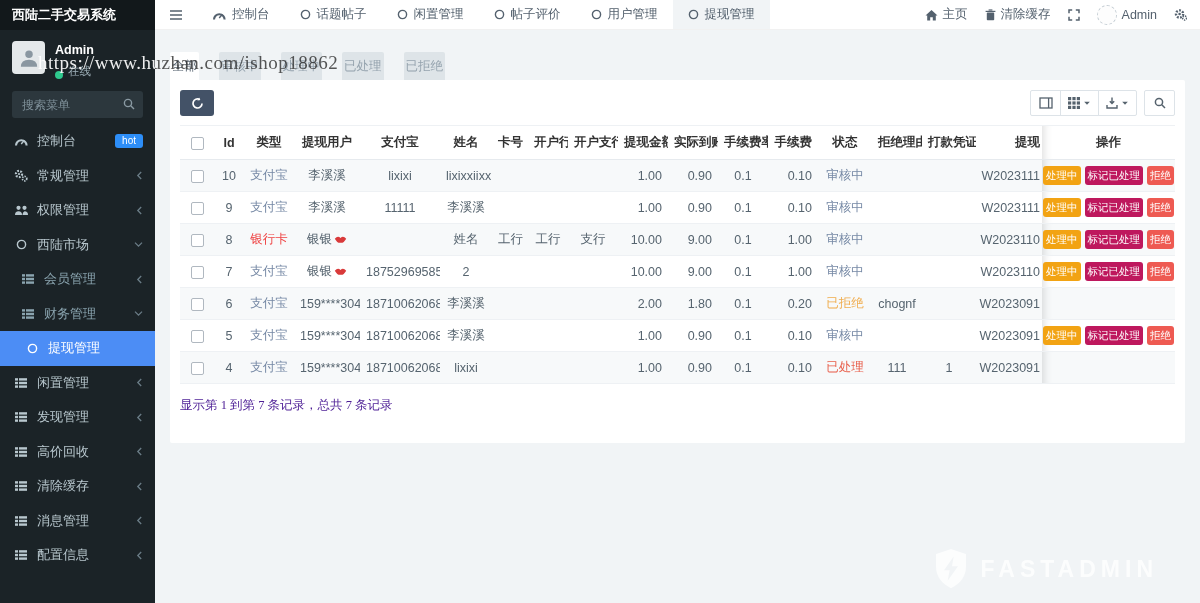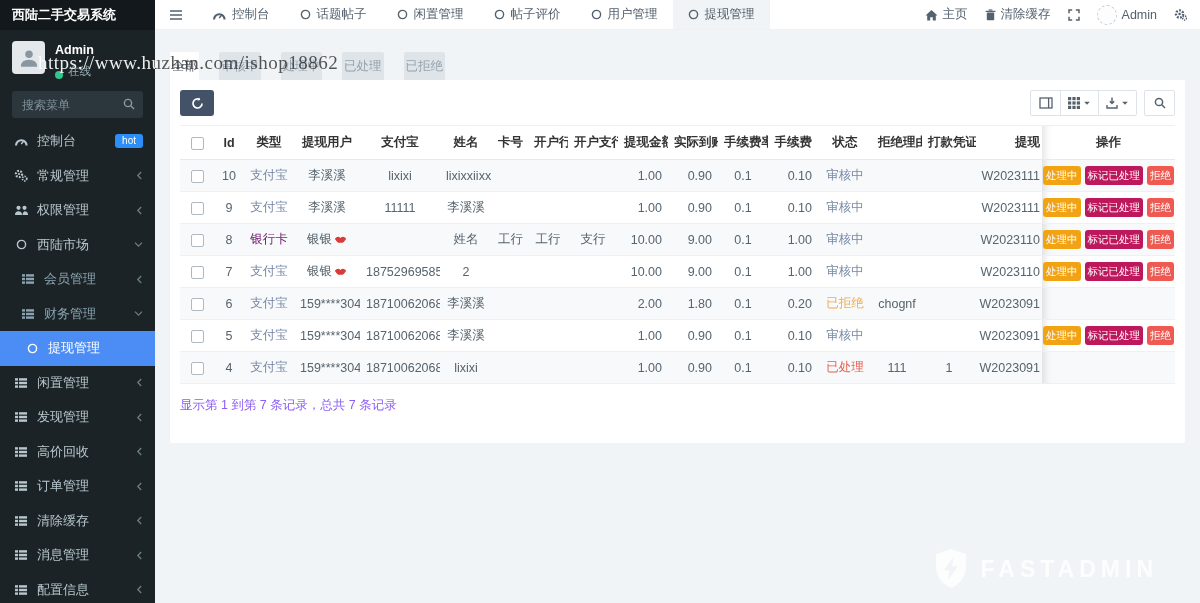--- a/index.html
+++ b/index.html
@@ -57,27 +57,27 @@
   table { width:995px; table-layout:fixed; border-collapse:collapse; font-size:12.5px; color:#56646f; border-top:1px solid #eef1f4; }
   thead th { font-weight:bold; color:#333; height:34px; border-bottom:1px solid #e6eaee; padding:0 6px; text-align:center; white-space:nowrap; overflow:hidden; }
   tbody td { height:32px; border-bottom:1px solid #eef1f4; padding:0 6px; text-align:center; white-space:nowrap; overflow:hidden; }
   tbody tr:nth-child(odd) { background:#f7f9fa; }
   .al-r { text-align:right !important; }
   .c0{width:34px}.c1{width:30px}.c2{width:50px}.c3{width:66px}.c4{width:80px}.c5{width:52px}
   .c6{width:36px}.c7{width:40px}.c8{width:50px}.c9{width:50px}.c10{width:50px}.c11{width:50px}
   .c12{width:50px}.c13{width:54px}.c14{width:50px}.c15{width:54px}.c16{width:66px; padding:0 2px !important;}
   .c17{width:133px; box-shadow:inset 10px 0 8px -8px rgba(0,0,0,0.13);}
   .cb { display:inline-block; width:13px; height:13px; border:1px solid #b0b8c0; border-radius:2px; background:#fff; vertical-align:middle; cursor:pointer; }
-  .tp-alipay { color:#7689a5; } .tp-bank { color:#701a75; }
+  .tp-alipay { color:#7689a5; } .tp-bank { color:#ef4444; }
   .st-pending { color:#7689a5; } .st-rejected { color:#f0ad4e; } .st-done { color:#e8604c; }
   .user-cell { display:inline-flex; align-items:center; gap:2px; }
   .ops-btns { display:flex; gap:4px; justify-content:center; }
   .btn-op { font-size:10.5px; color:#fff; border:none; border-radius:3px; padding:3px 3px; cursor:pointer; white-space:nowrap; line-height:1.2; }
   .btn-processing { background:#f2a313; } .btn-done { background:#be185d; } .btn-reject { background:#ee5a52; }
-  .grid-footer { margin-top:13px; font-size:12.5px; color:#8b5cf6; }
+  .grid-footer { margin-top:13px; font-size:12.5px; color:#4c1d95;font-family:Liberation Serif, serif; }
 
   
   .wm { position:absolute; top:52px; left:38px; font-family:"Liberation Serif", serif; font-size:19px; letter-spacing:0.5px; white-space:nowrap; pointer-events:none; z-index:60; }
   .wm-light { color:rgba(255,255,255,0.92); clip-path:inset(0 calc(100% - 117px) 0 0); }
   .wm-dark { color:rgba(45,45,45,0.8); clip-path:inset(0 0 0 117px); }
   .fa-wm { position:absolute; right:42px; bottom:12px; display:flex; align-items:center; gap:10px; color:rgba(255,255,255,0.78); font-weight:bold; font-size:23px; letter-spacing:5px; pointer-events:none; }
   .icn { display:inline-flex; align-items:center; justify-content:center; line-height:0; }
 </style>
 </head>
 <body>
@@ -262,40 +262,20 @@
                 <rect x="1" y="1.2" width="3" height="2.4"></rect>
                 <rect x="5" y="1.2" width="8" height="2.4"></rect>
                 <rect x="1" y="4.8" width="3" height="2.4"></rect>
                 <rect x="5" y="4.8" width="8" height="2.4"></rect>
                 <rect x="1" y="8.4" width="3" height="2.4"></rect>
                 <rect x="5" y="8.4" width="8" height="2.4"></rect>
               </g>
             </svg>
           </span>
           <span>高价回收</span>
-          <span class="icn arrow">
-            <svg width="7" height="9" viewBox="0 0 7 9">
-              <path d="M5.2 1 L1.8 4.5 L5.2 8" fill="none" stroke="currentColor" stroke-width="1.3"></path>
-            </svg>
-          </span>
-        </div>
-        <div class="mi">
-          <span class="icn ">
-            <svg width="14" height="12" viewBox="0 0 14 12">
-              <g fill="currentColor">
-                <rect x="1" y="1.2" width="3" height="2.4"></rect>
-                <rect x="5" y="1.2" width="8" height="2.4"></rect>
-                <rect x="1" y="4.8" width="3" height="2.4"></rect>
-                <rect x="5" y="4.8" width="8" height="2.4"></rect>
-                <rect x="1" y="8.4" width="3" height="2.4"></rect>
-                <rect x="5" y="8.4" width="8" height="2.4"></rect>
-              </g>
-            </svg>
-          </span>
-          <span>订单管理</span>
           <span class="icn arrow">
             <svg width="7" height="9" viewBox="0 0 7 9">
               <path d="M5.2 1 L1.8 4.5 L5.2 8" fill="none" stroke="currentColor" stroke-width="1.3"></path>
             </svg>
           </span>
         </div>
         <div class="mi">
           <span class="icn ">
             <svg width="14" height="12" viewBox="0 0 14 12">
               <g fill="currentColor">

